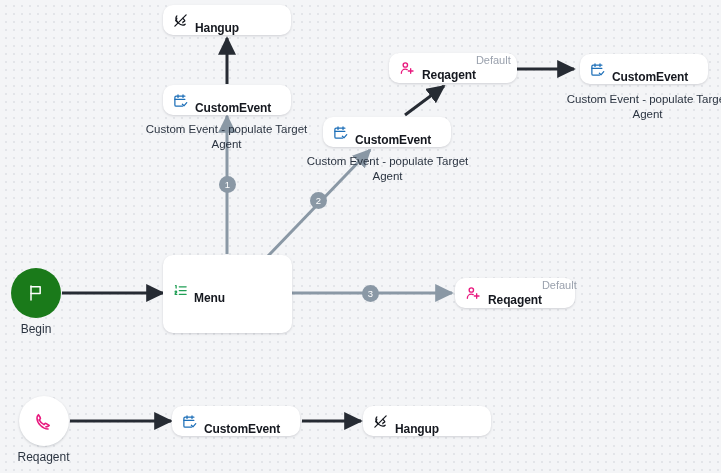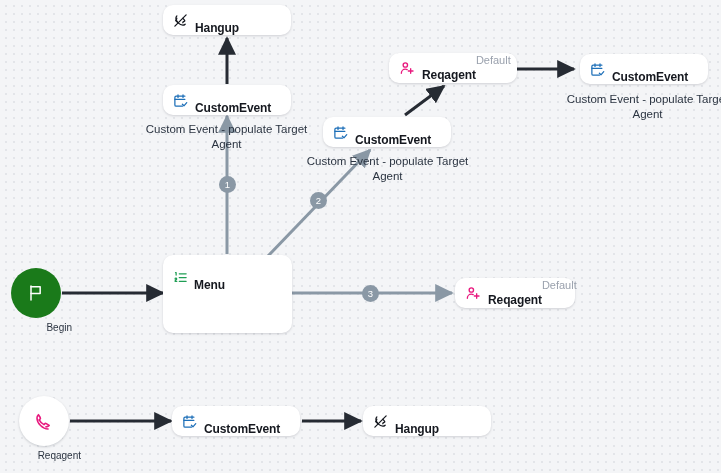--- a/index.html
+++ b/index.html
@@ -62,21 +62,21 @@
   .node-textblock {
     display: flex;
     flex-direction: row;
     justify-content: center;
     gap: 0px;
   }
   .node-textblock .node-title { line-height: 1.15; }
 
   
   .node-menu {
-    flex-direction: column;
+    flex-direction: row;
     align-items: stretch;
     padding: 8px 10px 10px 10px;
   }
   .menu-head {
     display: flex;
     align-items: center;
     gap: 6px;
     margin-bottom: 6px;
   }
   .prop-field {
@@ -101,23 +101,23 @@
     align-items: center;
     justify-content: center;
   }
   .circle-green { background: #1a7a1a; }
   .circle-white {
     background: #ffffff;
     box-shadow: 0 1px 3px rgba(16,24,40,0.12), 0 1px 2px rgba(16,24,40,0.07);
   }
   .circle-label {
     position: absolute;
-    font-size: 10px;
+    font-size: 12px;
     color: #2b3441;
-    text-align: right;
+    text-align: center;
     white-space: nowrap;
   }
 
   
   .edge-label {
     position: absolute;
     font-size: 11.5px;
     color: #2b3441;
     text-align: center;
     line-height: 1.28;

